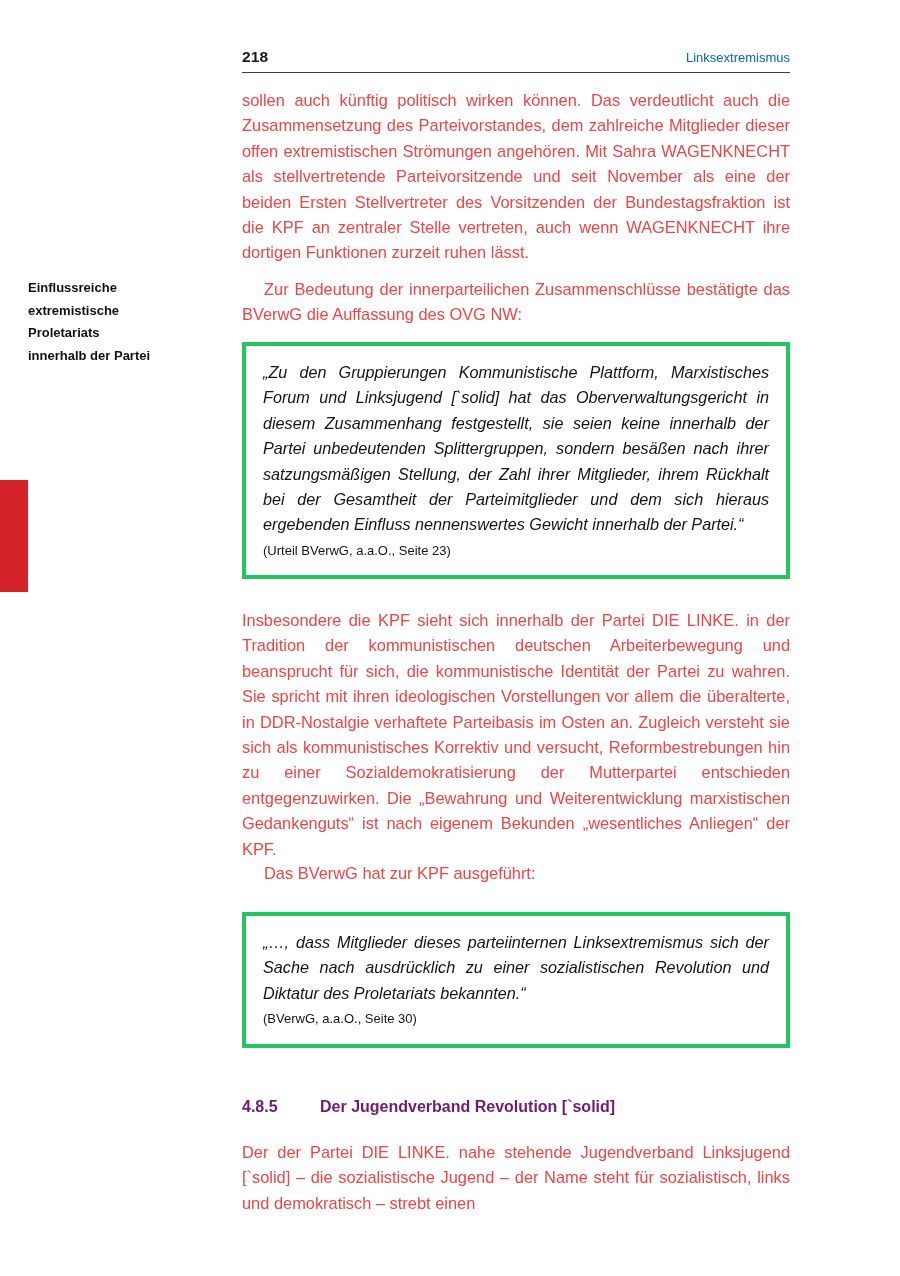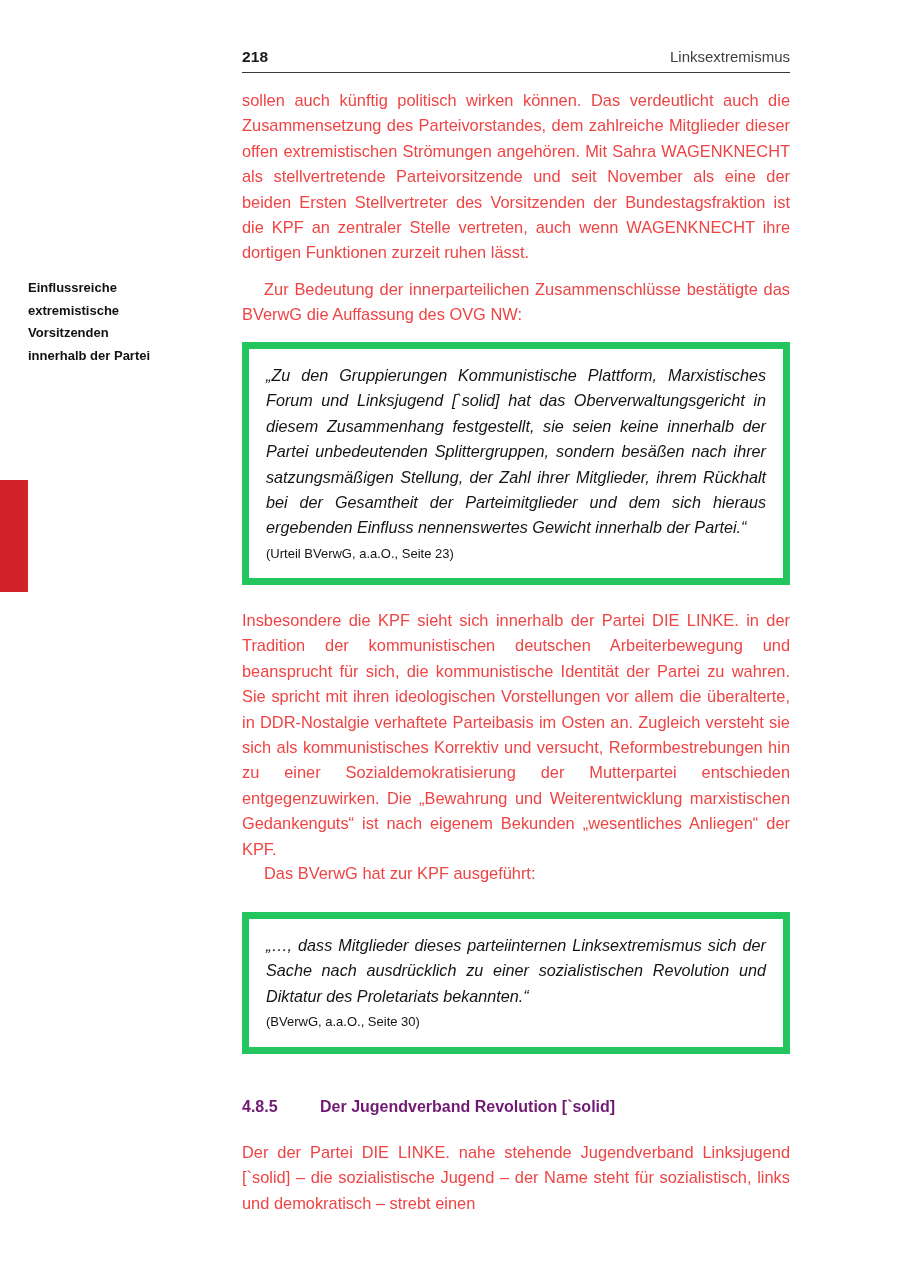--- a/index.html
+++ b/index.html
@@ -47,23 +47,23 @@
     padding-bottom: 6px;
     border-bottom: 1.6px solid #3a3a3a;
   }
   .folio {
     font-size: 15.5px;
     font-weight: 700;
     letter-spacing: .1px;
     color: #1a1a1a;
   }
   .head-title {
-    font-size: 15px;
+    font-size: 13px;
     font-weight: 400;
-    color: #404040;
+    color: #0369a1;
   }
 
   
   .column {
     position: absolute;
     left: 242px;
     top: 88px;
     width: 548px;
   }
 
@@ -91,21 +91,21 @@
     color: #111111;
   }
   .margin-note .mn-line { display: block; }
 
   
   .quote-box {
     position: absolute;
     left: 242px;
     width: 548px;
     box-sizing: border-box;
-    border: 7px solid #22c55e;
+    border: 4px solid #22c55e;
     background: #ffffff;
     padding: 14px 17px 12px 17px;
   }
   .quote-box p.quote {
     margin: 0;
     font-size: 16.2px;
     line-height: 25.4px;
     font-style: italic;
     text-align: justify;
     color: #141414;
@@ -149,21 +149,21 @@
     <span class="head-title">Linksextremismus</span>
   </div>
 
   <div class="column" style="top:88px;">
     <p class="body-text">sollen auch künftig politisch wirken können. Das verdeutlicht auch die Zusammensetzung des Parteivorstandes, dem zahlreiche Mitglieder dieser offen extremistischen Strömungen angehören. Mit Sahra WAGENKNECHT als stellvertretende Parteivorsitzende und seit November als eine der beiden Ersten Stellvertreter des Vorsitzenden der Bundestagsfraktion ist die KPF an zentraler Stelle vertreten, auch wenn WAGENKNECHT ihre dortigen Funktionen zurzeit ruhen lässt.</p>
   </div>
 
   <div class="margin-note" style="top:277px;">
     <span class="mn-line">Einflussreiche</span>
     <span class="mn-line">extremistische</span>
-    <span class="mn-line">Vorsitzenden</span>
+    <span class="mn-line">Proletariats</span>
     <span class="mn-line">innerhalb der Partei</span>
   </div>
 
   <div class="column" style="top:277px;">
     <p class="body-text indent">Zur Bedeutung der innerparteilichen Zusammenschlüsse bestätigte das BVerwG die Auffassung des OVG NW:</p>
   </div>
 
   <div class="quote-box" style="top:342px;">
     <p class="quote">„Zu den Gruppierungen Kommunistische Plattform, Marxistisches Forum und Linksjugend [`solid] hat das Oberverwaltungsgericht in diesem Zusammenhang festgestellt, sie seien keine innerhalb der Partei unbedeutenden Splittergruppen, sondern besäßen nach ihrer satzungsmäßigen Stellung, der Zahl ihrer Mitglieder, ihrem Rückhalt bei der Gesamtheit der Parteimitglieder und dem sich hieraus ergebenden Einfluss nennenswertes Gewicht innerhalb der Partei.“</p>
     <p class="source">(Urteil BVerwG, a.a.O., Seite 23)</p>

